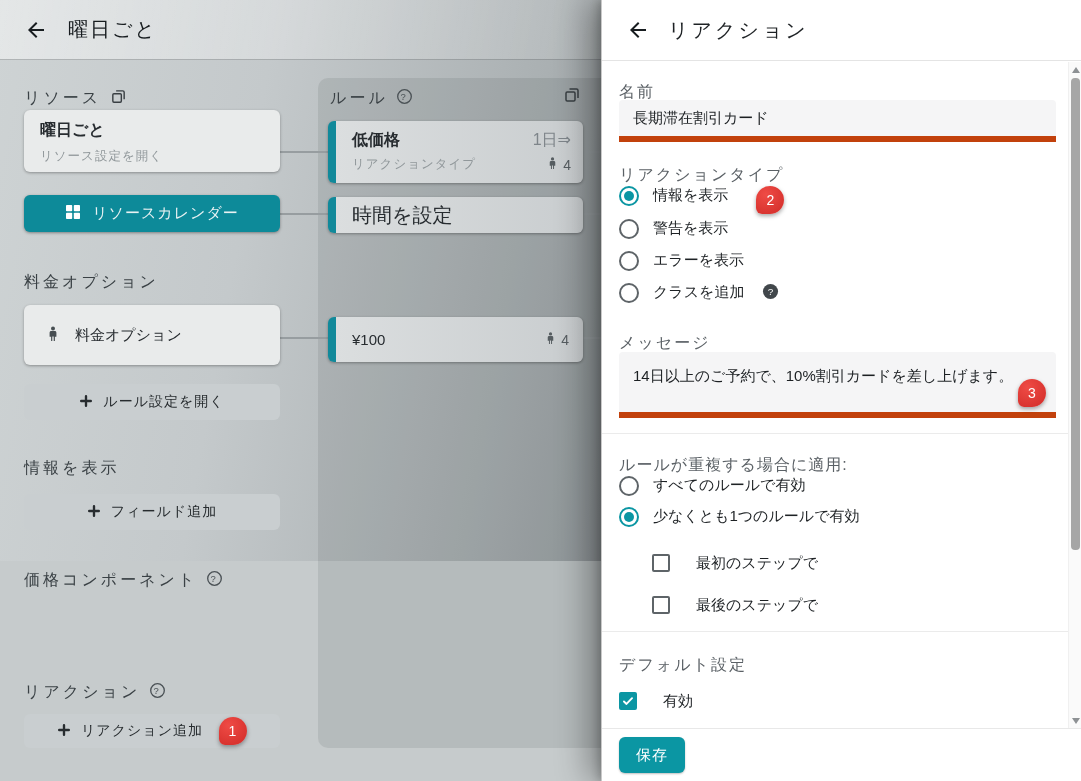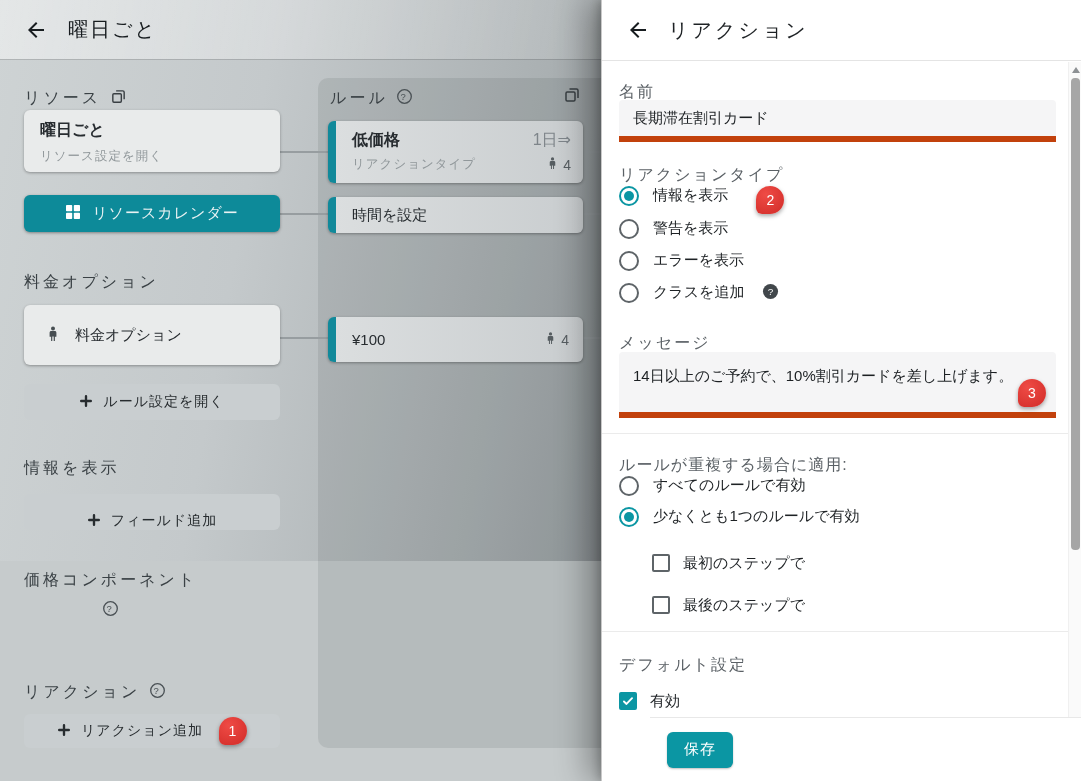--- a/index.html
+++ b/index.html
@@ -36,21 +36,21 @@
     border:none; border-radius:6px; display:flex; align-items:center; justify-content:center; gap:10px;
     font-size:14px; letter-spacing:1px; color:#272c2f; cursor:pointer; }
   .rule-card { position:absolute; left:328px; width:255px;
     background:linear-gradient(90deg,#dbdedf,#c9cdcf); border-radius:6px;
     border-left:8px solid var(--teal-bar); box-shadow:0 1px 3px rgba(0,0,0,.32); color:#272c30; }
   .rc-1 { top:121px; height:62px; padding:9px 12px 0 16px; }
   .rc-row { display:flex; justify-content:space-between; align-items:flex-end; }
   .rc-duration { font-size:16px; color:#7e858a; }
   .guests { display:flex; align-items:center; gap:4px; font-size:14px; color:#565d61; }
   .guests .person { color:#565d61; }
-  .rc-2 { top:197px; height:36px; display:flex; align-items:center; padding-left:16px; font-size:15px; font-weight:500; }
+  .rc-2 { top:197px; height:36px; display:flex; align-items:center; padding-left:16px; font-size:20px; font-weight:500; }
   .rc-3 { top:317px; height:45px; display:flex; align-items:center; justify-content:space-between;
     padding:0 14px 0 16px; font-size:15px; }
   .conn { position:absolute; height:2px; background:#979da0; }
 
   
   .drawer { position:absolute; right:0; top:0; width:480px; height:781px; background:#fff;
     border-left:1px solid #c9c9c9;
     box-shadow:-14px 0 30px rgba(0,0,0,.33), -3px 0 8px rgba(0,0,0,.18); }
   .d-header { position:absolute; top:0; left:0; right:0; height:61px; border-bottom:1px solid #e4e4e4;
     display:flex; align-items:center; padding:0 24px; gap:18px; background:#fff; }
@@ -59,34 +59,34 @@
   .f-label { position:absolute; left:17px; font-size:16px; color:#5b6166; letter-spacing:2px; }
   .fill-field { position:absolute; left:17px; right:12px; background:#f5f5f6;
     border:none; border-bottom:6px solid #c2410c; border-radius:4px 4px 0 0; font-size:15px; color:#1c2023; }
   .name-input { top:38px; height:42px; padding:0 14px; font-family:inherit; }
   .msg-box { top:290px; height:66px; padding:13px 14px; line-height:1.45; }
   .radio-row { position:absolute; left:17px; height:32px; display:flex; align-items:flex-start; gap:14px;
     font-size:15px; color:#1e2225; cursor:pointer; }
   .radio { width:20px; height:20px; border-radius:50%; border:2px solid #5e6468; position:relative; flex:none; }
   .radio.checked { border-color:var(--accent); }
   .radio.checked::after { content:""; position:absolute; inset:3px; border-radius:50%; background:var(--accent); }
-  .check-row { position:absolute; height:32px; display:flex; align-items:center; gap:13px;
+  .check-row { position:absolute; height:32px; display:flex; align-items:center; gap:26px;
     font-size:15px; color:#1e2225; cursor:pointer; }
   .checkbox { width:18px; height:18px; border:2px solid #5e6468; border-radius:2px; flex:none;
     display:flex; align-items:center; justify-content:center; background:#fff; }
   .checkbox.checked { background:var(--accent); border-color:var(--accent); }
   .d-divider { position:absolute; left:0; right:-13px; height:1px; background:#ebebeb; }
   .badge { min-width:28px; height:28px; padding:0 4px; border-radius:50% 50% 50% 6px;
     background:radial-gradient(circle at 35% 30%, #ef4b45, var(--badge-red) 72%);
     color:#fff; display:inline-flex; align-items:center; justify-content:center;
     font-size:14px; box-shadow:0 2px 4px rgba(0,0,0,.35); flex:none; }
   .badge-msg { position:absolute; right:10px; bottom:5px; }
   .help-filled { color:#fff; margin-left:4px; }
-  .d-footer { position:absolute; bottom:0; left:0; right:0; height:64px; background:#fff;
-    border-top:1px solid #e8e8e8; display:flex; align-items:center; padding:0 17px;margin-left:48px; }
+  .d-footer { position:absolute; bottom:0; left:0; right:0; height:53px; background:#fff;
+    border-top:1px solid #e8e8e8; display:flex; align-items:center; padding:0 17px; }
   .save-btn { height:36px; padding:0 17px; background:var(--accent); color:#fff; border:none;
     border-radius:6px; font-size:15px; letter-spacing:1px; cursor:pointer; font-family:inherit;
     box-shadow:0 1px 2px rgba(0,0,0,.25); }
 
   
   .scrollbar { position:absolute; top:62px; right:0; width:13px; bottom:53px;
     background:#fafafa; border-left:1px solid #f0f0f0; }
   .sb-thumb { position:absolute; top:16px; left:2px; width:9px; height:472px; background:#a6a6a6; border-radius:4px; }
   .sb-up, .sb-down { position:absolute; left:2px; width:9px; height:10px; display:flex; align-items:center; justify-content:center; }
   .sb-up { top:3px; } .sb-down { bottom:3px; }
@@ -209,28 +209,28 @@
     <button class="add-btn" style="top:384px;">
       <span><svg width="14" height="14" viewBox="0 0 16 16">
             <path d="M8 2.5v11M2.5 8h11" stroke="currentColor" stroke-width="2.7" stroke-linecap="round"></path>
           </svg></span>
       <span>ルール設定を開く</span>
     </button>
 
     <div class="sec" style="left:24px;top:458px;">
       <span>情報を表示</span>
     </div>
-    <button class="add-btn" style="top:494px;align-items:flex-end;">
+    <button class="add-btn" style="top:494px;">
       <span><svg width="14" height="14" viewBox="0 0 16 16">
             <path d="M8 2.5v11M2.5 8h11" stroke="currentColor" stroke-width="2.7" stroke-linecap="round"></path>
           </svg></span>
       <span>フィールド追加</span>
     </button>
 
-    <div class="sec" style="left:24px;top:570px;flex-direction:column;">
+    <div class="sec" style="left:24px;top:570px;">
       <span>価格コンポーネント</span>
       <span class="q">
         <svg width="17" height="17" viewBox="0 0 18 18">
             <circle cx="9" cy="9" r="7.2" fill="none" stroke="currentColor" stroke-width="1.4"></circle>
             <text x="9" y="12.6" font-size="10" text-anchor="middle" fill="currentColor">?</text>
           </svg>
       </span>
     </div>
 
     <div class="sec" style="left:24px;top:682px;">

